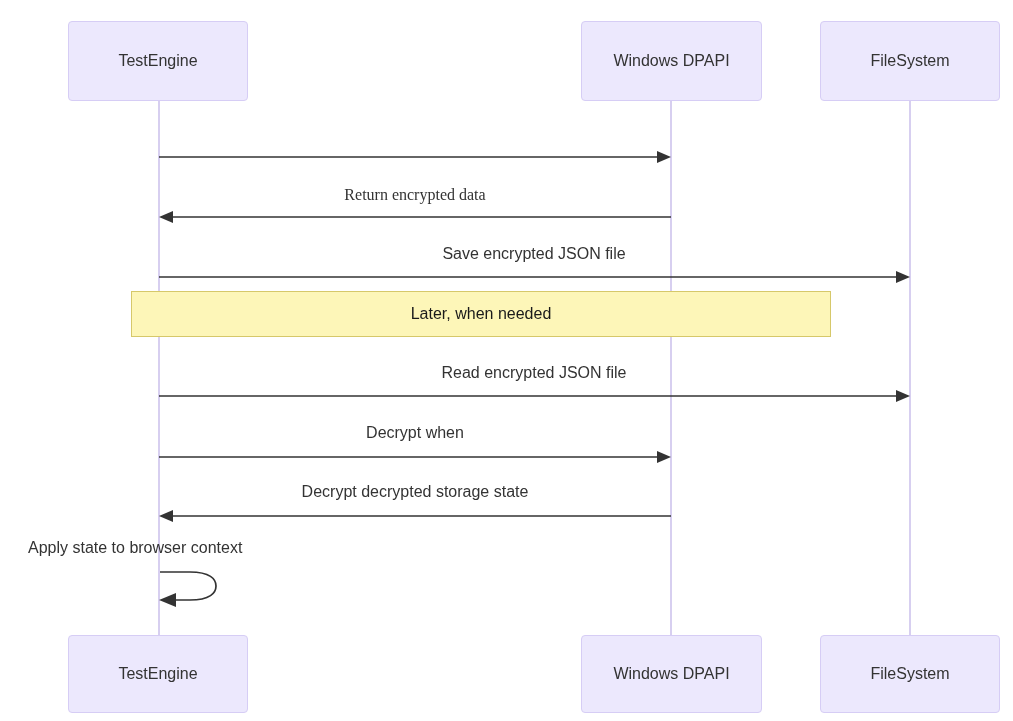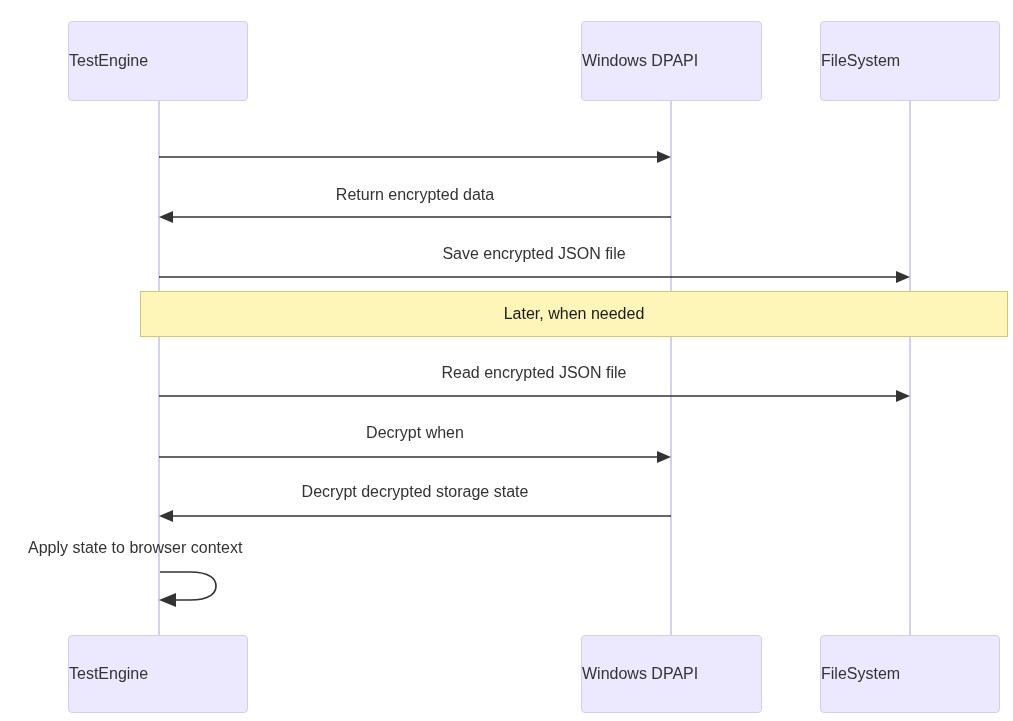--- a/index.html
+++ b/index.html
@@ -43,21 +43,21 @@
     fill: #333333;
   }
   .participant-box {
     position: absolute;
     box-sizing: border-box;
     background: #ece8fd;
     border: 1px solid #d6cdf5;
     border-radius: 4px;
     display: flex;
     align-items: center;
-    justify-content: flex-start;
+    justify-content: center;
   }
   .participant-label {
     font-size: 16px;
     color: #333333;
     font-family: "Liberation Sans", sans-serif;
     line-height: 1;
     white-space: nowrap;
   }
   .note-box {
     position: absolute;
@@ -144,33 +144,33 @@
 
   <div class="participant-box" style="left:581px; top:21px; width:181px; height:80px;">
     <span class="participant-label">Windows DPAPI</span>
   </div>
 
   <div class="participant-box" style="left:820px; top:21px; width:180px; height:80px;">
     <span class="participant-label">FileSystem</span>
   </div>
 
 
-  <div class="msg-label" style="left:415px; top:187px;">Return encrypted data</div>
+  <div class="msg-label" style="left:415px; top:187px;font-family:Liberation Serif, serif;">Return encrypted data</div>
 
   <div class="msg-label" style="left:534px; top:365px;">Read encrypted JSON file</div>
 
   <div class="msg-label" style="left:534px; top:246px;">Save encrypted JSON file</div>
 
   <div class="msg-label" style="left:415px; top:425px;">Decrypt when</div>
 
   <div class="msg-label" style="left:415px; top:484px;">Decrypt decrypted storage state</div>
 
   <div class="msg-label left-anchored" style="left:28px; top:540px;">Apply state to browser context</div>
 
-  <div class="note-box" style="left:140px; top:291px; width:868px; height:46px;">
+  <div class="note-box" style="left:131px; top:291px; width:700px; height:46px;">
     <span class="note-label">Later, when needed</span>
   </div>
 
   <div class="participant-box" style="left:68px; top:635px; width:180px; height:78px;">
     <span class="participant-label">TestEngine</span>
   </div>
 
   <div class="participant-box" style="left:581px; top:635px; width:181px; height:78px;">
     <span class="participant-label">Windows DPAPI</span>
   </div>

